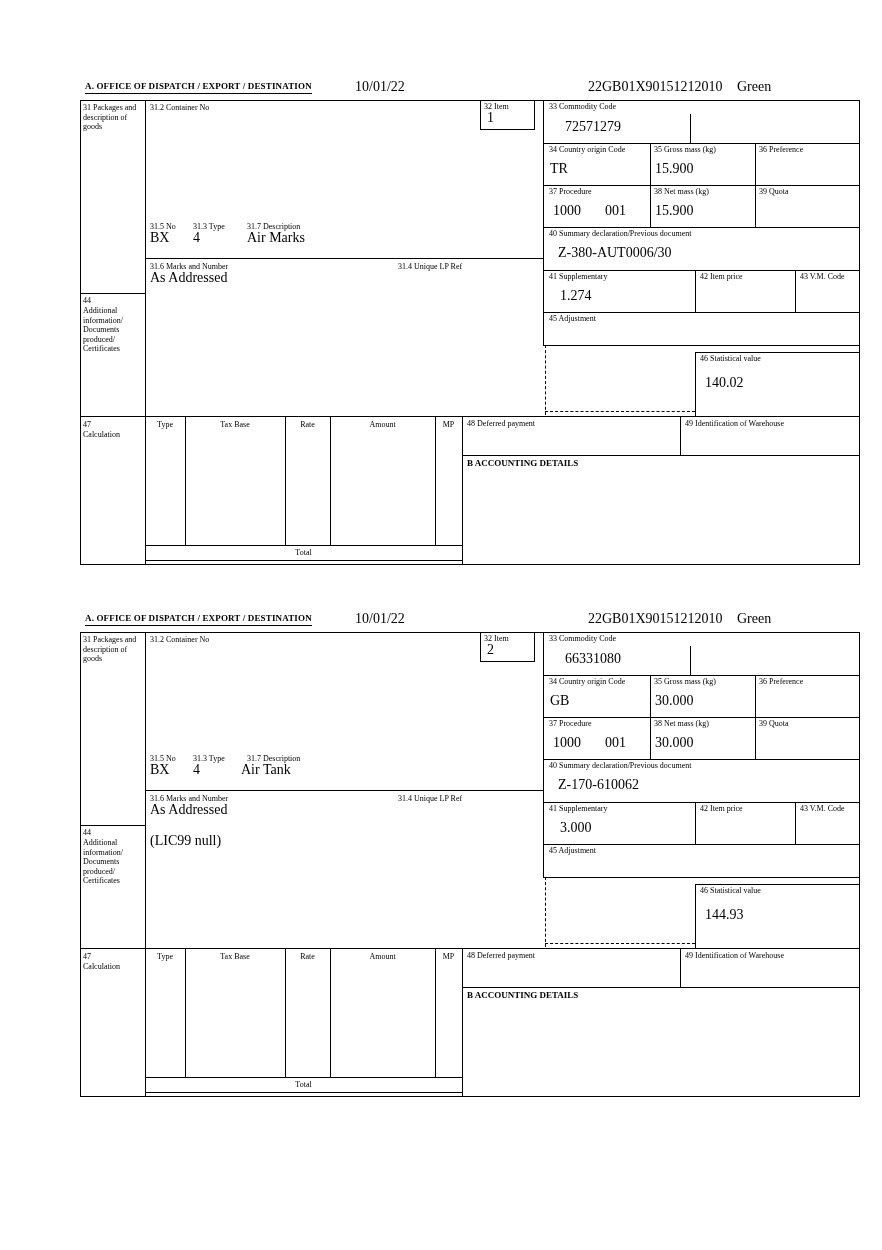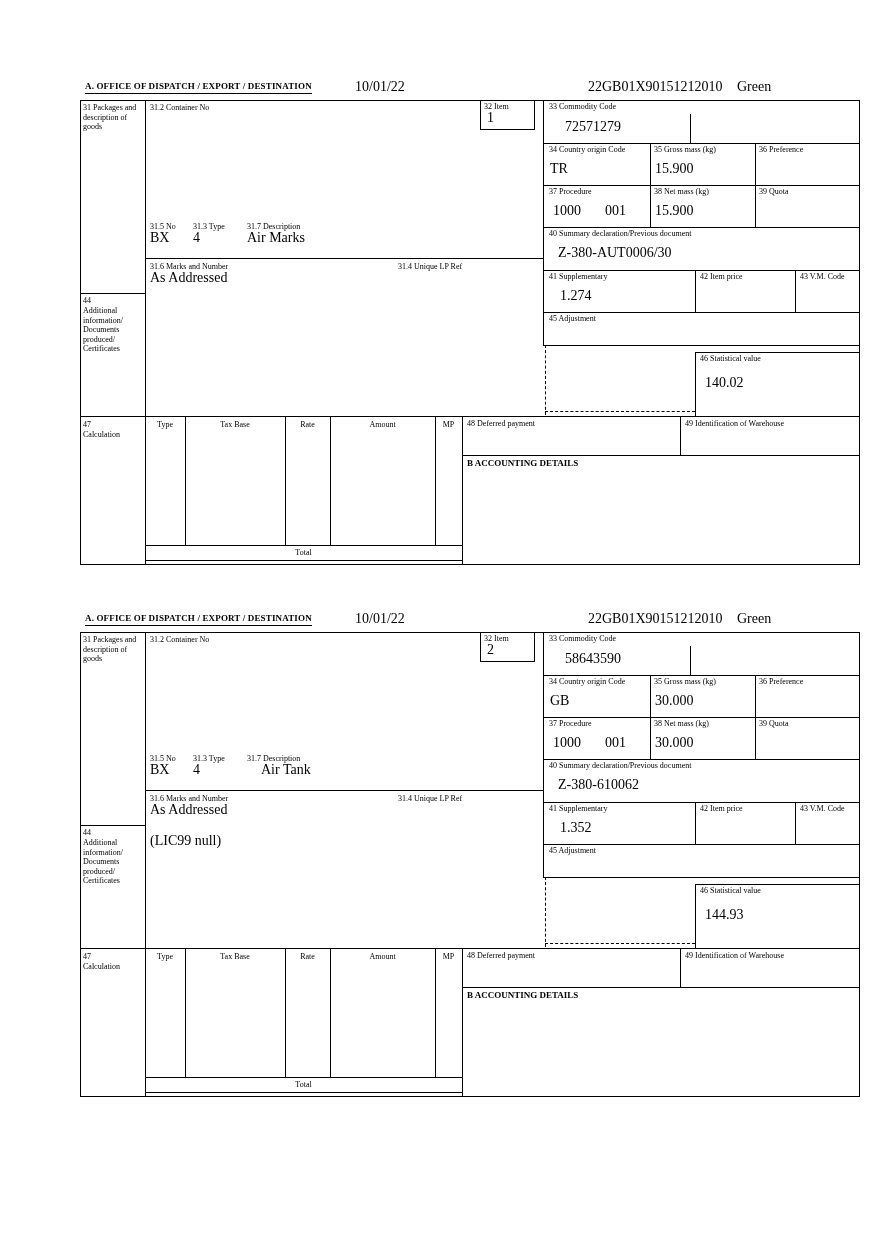--- a/index.html
+++ b/index.html
@@ -153,31 +153,31 @@
   <div class="l" style="left:150px;top:25px">31.2 Container No</div>
   <div class="box32" style="left:480px;top:22px;width:55px;height:30px"></div>
   <div class="l" style="left:484px;top:24px">32 Item</div>
   <div class="v" style="left:487px;top:33px">2</div>
 
   <div class="l" style="left:150px;top:144px">31.5 No</div>
   <div class="l" style="left:193px;top:144px">31.3 Type</div>
   <div class="l" style="left:247px;top:144px">31.7 Description</div>
   <div class="v" style="left:150px;top:153px">BX</div>
   <div class="v" style="left:193px;top:153px">4</div>
-  <div class="v" style="left:261px;top:153px">Air Tank</div>
+  <div class="v" style="left:241px;top:153px">Air Tank</div>
 
   <div class="h" style="left:145px;top:180px;width:398px"></div>
   <div class="l" style="left:150px;top:184px">31.6 Marks and Number</div>
   <div class="l" style="left:398px;top:184px">31.4 Unique LP Ref</div>
   <div class="v" style="left:150px;top:193px">As Addressed</div>
   <div class="v" style="left:150px;top:224px">(LIC99 null)</div>
 
   <div class="vl" style="left:543px;top:22px;height:245px"></div>
   <div class="l" style="left:549px;top:24px">33 Commodity Code</div>
-  <div class="v" style="left:565px;top:42px">58643590</div>
+  <div class="v" style="left:565px;top:42px">66331080</div>
   <div class="vl" style="left:690px;top:36px;height:29px"></div>
   <div class="h" style="left:543px;top:65px;width:317px"></div>
 
   <div class="vl" style="left:650px;top:65px;height:42px"></div>
   <div class="vl" style="left:755px;top:65px;height:42px"></div>
   <div class="l" style="left:549px;top:67px">34 Country origin Code</div>
   <div class="l" style="left:654px;top:67px">35 Gross mass (kg)</div>
   <div class="l" style="left:759px;top:67px">36 Preference</div>
   <div class="v" style="left:550px;top:84px">GB</div>
   <div class="v" style="left:655px;top:84px">30.000</div>
@@ -187,29 +187,29 @@
   <div class="vl" style="left:755px;top:107px;height:42px"></div>
   <div class="l" style="left:549px;top:109px">37 Procedure</div>
   <div class="l" style="left:654px;top:109px">38 Net mass (kg)</div>
   <div class="l" style="left:759px;top:109px">39 Quota</div>
   <div class="v" style="left:553px;top:126px">1000</div>
   <div class="v" style="left:605px;top:126px">001</div>
   <div class="v" style="left:655px;top:126px">30.000</div>
   <div class="h" style="left:543px;top:149px;width:317px"></div>
 
   <div class="l" style="left:549px;top:151px">40 Summary declaration/Previous document</div>
-  <div class="v" style="left:558px;top:168px">Z-380-610062</div>
+  <div class="v" style="left:558px;top:168px">Z-170-610062</div>
   <div class="h" style="left:543px;top:192px;width:317px"></div>
 
   <div class="vl" style="left:695px;top:192px;height:42px"></div>
   <div class="vl" style="left:795px;top:192px;height:42px"></div>
   <div class="l" style="left:549px;top:194px">41 Supplementary</div>
   <div class="l" style="left:700px;top:194px">42 Item price</div>
   <div class="l" style="left:800px;top:194px">43 V.M. Code</div>
-  <div class="v" style="left:560px;top:211px">1.352</div>
+  <div class="v" style="left:560px;top:211px">3.000</div>
   <div class="h" style="left:543px;top:234px;width:317px"></div>
 
   <div class="l" style="left:549px;top:236px">45 Adjustment</div>
   <div class="h" style="left:543px;top:267px;width:317px"></div>
 
   <div class="vl dashv" style="left:545px;top:267px;height:70px"></div>
   <div class="h dashh" style="left:545px;top:333px;width:150px"></div>
   <div class="box46" style="left:695px;top:274px;width:165px;height:64px"></div>
   <div class="l" style="left:700px;top:276px">46 Statistical value</div>
   <div class="v" style="left:705px;top:298px">144.93</div>

